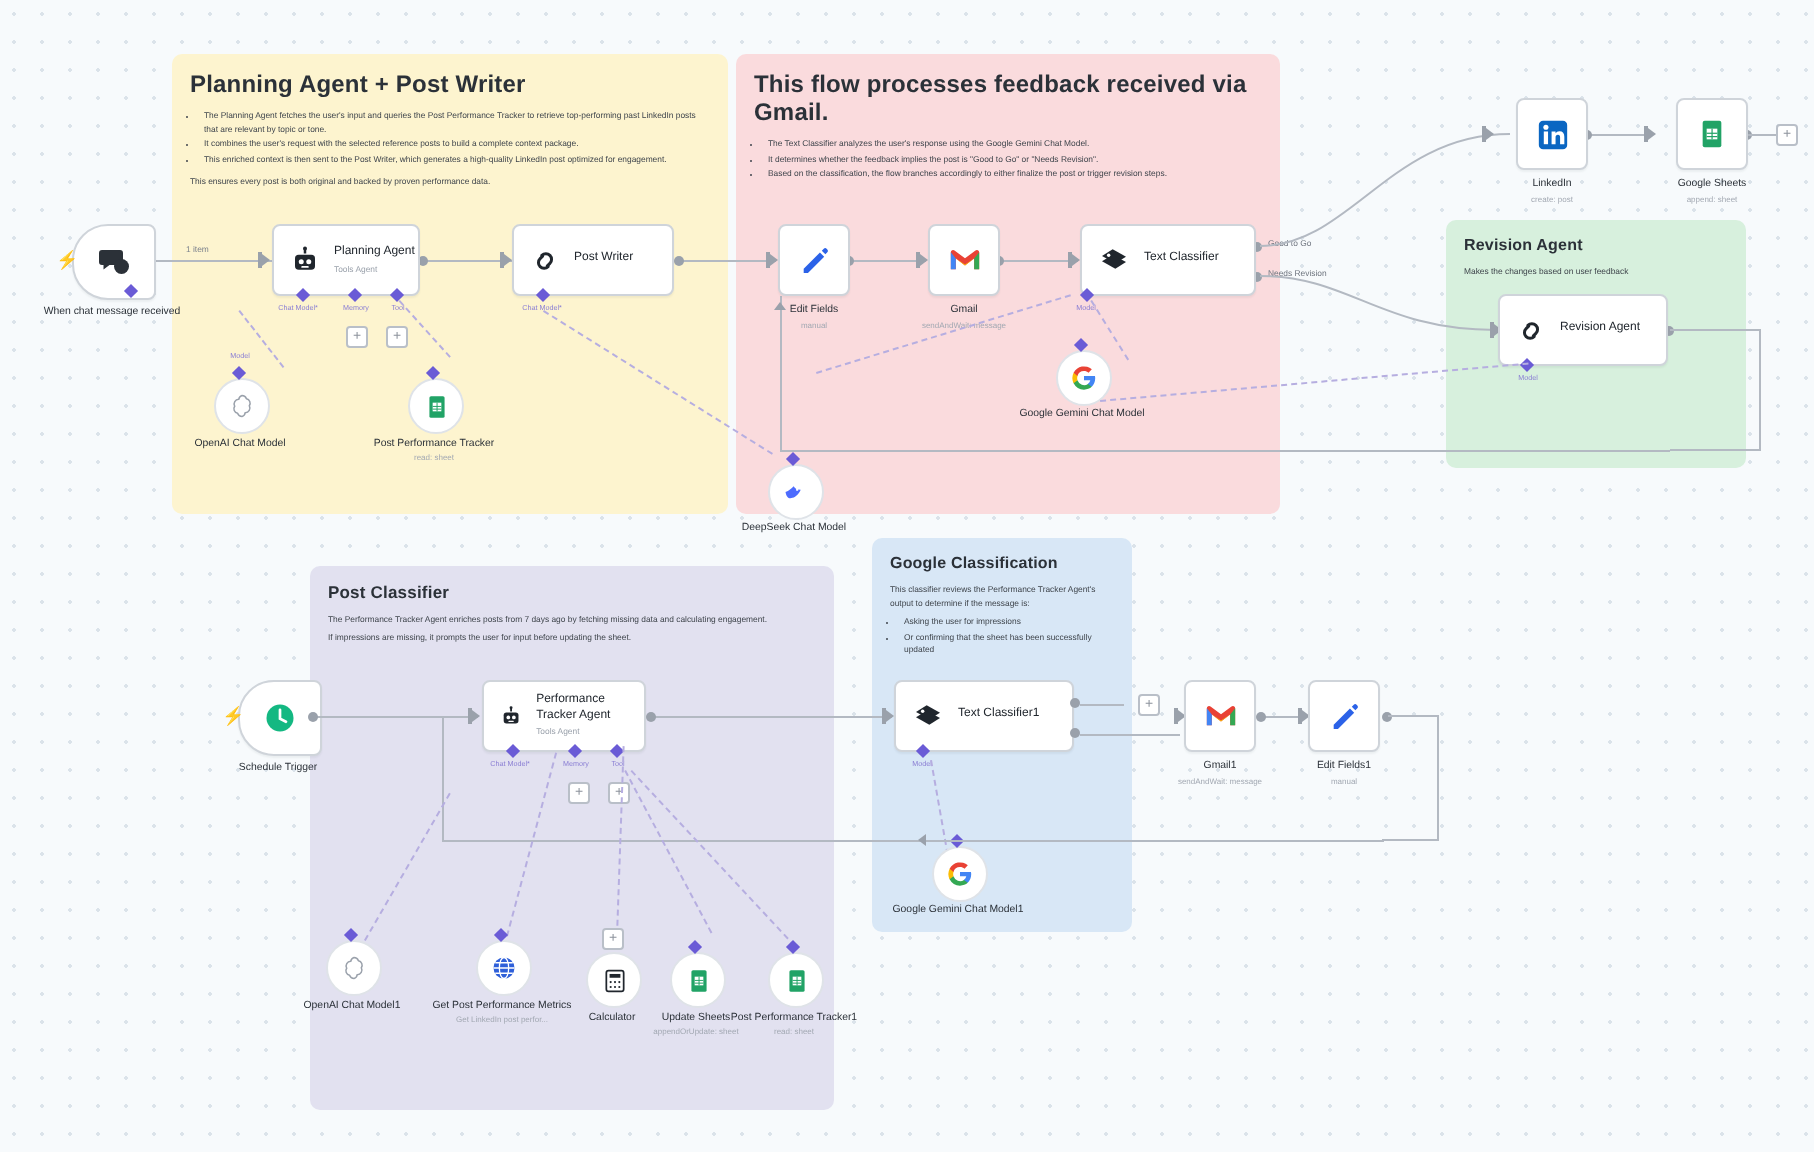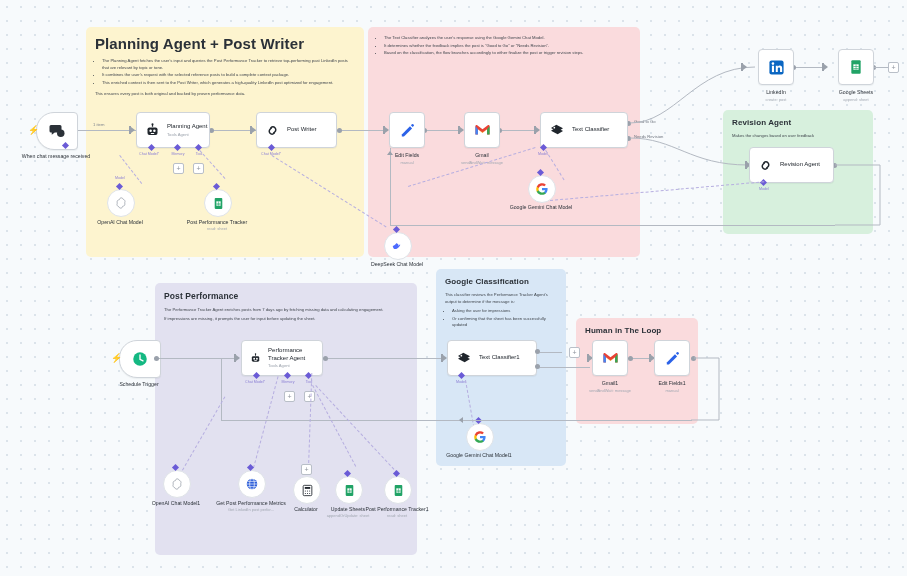--- a/index.html
+++ b/index.html
@@ -9,21 +9,21 @@
     background:#f7fafc;
     background-image:radial-gradient(#dbe3ea 1px, transparent 1px);
     background-size:14px 14px;
     position:relative;
   }
   .canvas{position:absolute;inset:0;}
 
   
   .panel{position:absolute;border-radius:5px;box-sizing:border-box;}
   .panel h3{
-    margin:0 0 6px 0;font-size:15px;font-weight:600;color:#2b3138;
+    margin:0 0 6px 0;font-size:12px;font-weight:600;color:#2b3138;
     letter-spacing:.1px;
   }
   .panel .body{font-size:4.2px;color:#3f454c;line-height:1.55;}
   .panel ul{margin:0;padding-left:7px;}
   .panel li{margin-bottom:1px;}
   .panel p{margin:0 0 2px 0;}
   .pad{padding:8px 9px;}
 
   .p-yellow{background:#fdf4cf;}
   .p-pink{background:#fadbdd;}
@@ -106,56 +106,54 @@
       <ul>
         <li>The Planning Agent fetches the user's input and queries the Post Performance Tracker to retrieve top-performing past LinkedIn posts that are relevant by topic or tone.</li>
         <li>It combines the user's request with the selected reference posts to build a complete context package.</li>
         <li>This enriched context is then sent to the Post Writer, which generates a high-quality LinkedIn post optimized for engagement.</li>
       </ul>
       <p style="margin-top:5px;">This ensures every post is both original and backed by proven performance data.</p>
     </div>
   </div>
 
   <div class="panel p-pink pad" style="left:368px;top:27px;width:272px;height:230px;">
+    <h3>This flow processes feedback received via Gmail.</h3>
     <div class="body">
       <ul>
         <li>The Text Classifier analyzes the user's response using the Google Gemini Chat Model.</li>
         <li>It determines whether the feedback implies the post is "Good to Go" or "Needs Revision".</li>
         <li>Based on the classification, the flow branches accordingly to either finalize the post or trigger revision steps.</li>
       </ul>
     </div>
   </div>
 
   <div class="panel p-green pad" style="left:723px;top:110px;width:150px;height:124px;">
     <h3 style="font-size:8px;">Revision Agent</h3>
     <div class="body">Makes the changes based on user feedback</div>
   </div>
 
   <div class="panel p-purple pad" style="left:155px;top:283px;width:262px;height:272px;">
-    <h3 style="font-size:8.5px;">Post Performance</h3>
+    <h3 style="font-size:8.5px;">Post Classifier</h3>
     <div class="body" style="margin-top:6px;">
       <p>The Performance Tracker Agent enriches posts from 7 days ago by fetching missing data and calculating engagement.</p>
       <p>If impressions are missing, it prompts the user for input before updating the sheet.</p>
     </div>
   </div>
 
   <div class="panel p-blue pad" style="left:436px;top:269px;width:130px;height:197px;">
     <h3 style="font-size:8px;">Google Classification</h3>
     <div class="body" style="margin-top:5px;">
       <p>This classifier reviews the Performance Tracker Agent's output to determine if the message is:</p>
       <ul style="margin-top:3px;">
         <li>Asking the user for impressions</li>
         <li>Or confirming that the sheet has been successfully updated</li>
       </ul>
     </div>
   </div>
 
-  <div class="panel p-pink2 pad" style="left:576px;top:318px;width:122px;height:106px;">
-    <h3 style="font-size:8px;">Human in The Loop</h3>
-  </div>
 
   <div class="wire" style="left:74px;top:130px;width:62px;"></div>
   <div class="dot" style="left:72px;top:127.5px;"></div>
   <div class="wlabel" style="left:93px;top:122px;">1 item</div>
   <div class="bar" style="left:129px;top:126px;"></div>
   <div class="arrow" style="left:131px;top:127px;"></div>
 
   <div class="wire" style="left:212px;top:130px;width:45px;"></div>
   <div class="dot" style="left:209px;top:127.5px;"></div>
   <div class="bar" style="left:250px;top:126px;"></div>

